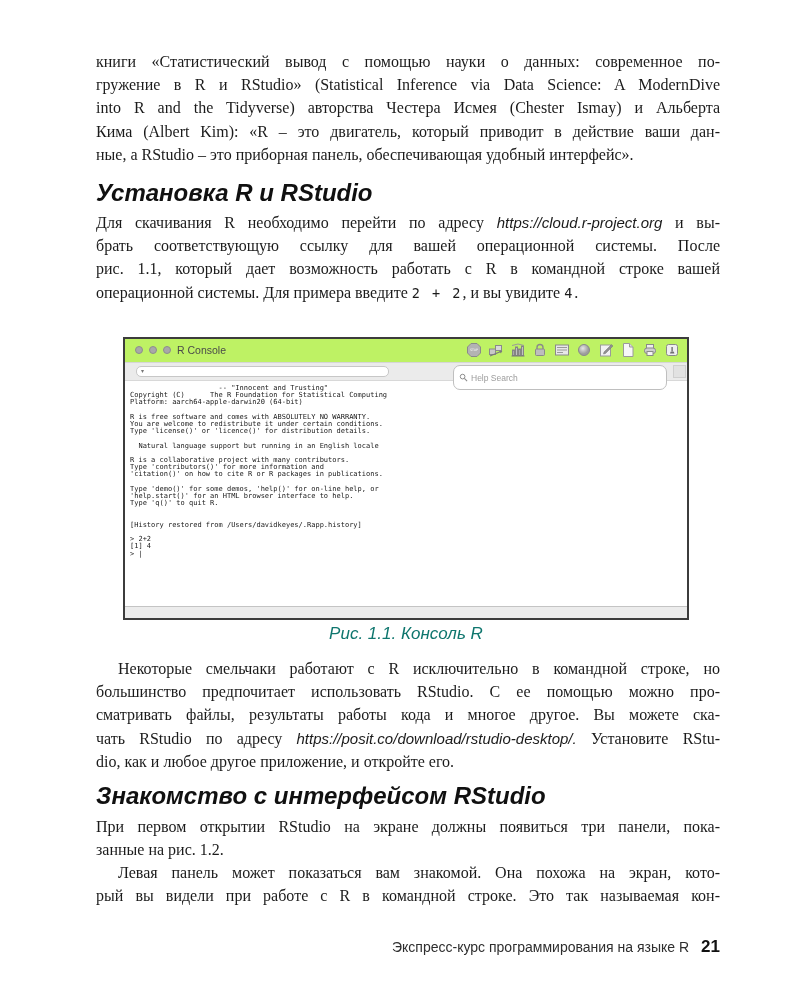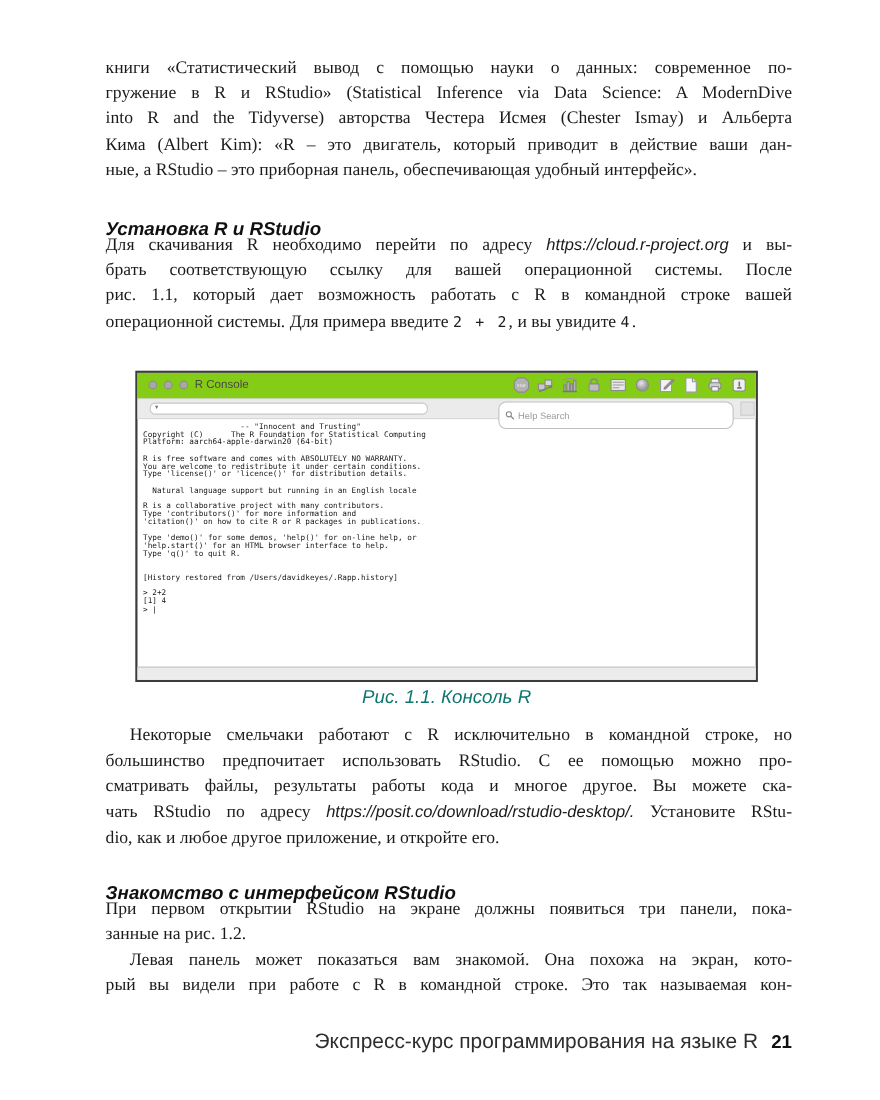--- a/index.html
+++ b/index.html
@@ -7,25 +7,25 @@
     width:800px;height:1000px;position:relative;background:#ffffff;
     font-family:"Liberation Serif",serif;color:#1b1b1b;overflow:hidden;
   }
   .para{position:absolute;left:96px;width:624px;font-size:16px;line-height:23.2px;color:#1b1b1b;}
   .line{text-align:justify;text-align-last:justify;height:23.2px;overflow:hidden;}
   .line.last{text-align-last:left;}
   .line.indent{text-indent:22px;}
   .line span.u{font-family:"Liberation Sans",sans-serif;font-style:italic;font-size:15px;}
   .line span.m{font-family:"DejaVu Sans Mono",monospace;font-size:13.5px;letter-spacing:2px;margin-top:24px;}
   .heading{position:absolute;left:96px;width:624px;font-family:"Liberation Sans",sans-serif;
-    font-weight:bold;font-style:italic;font-size:17px;color:#101010;margin-top:20px;}
+    font-weight:bold;font-style:italic;font-size:24px;color:#101010;}
   
   .fig-window{position:absolute;left:123px;top:337px;width:566px;height:283px;
     border:2px solid #3c3c3c;background:#ffffff;box-sizing:border-box;}
-  .titlebar{position:relative;height:23px;background:#84cc16;border-bottom:1px solid #d6d6d6;}
+  .titlebar{position:relative;height:23px;background:#bef264;border-bottom:1px solid #d6d6d6;}
   .lights{position:absolute;left:10px;top:7px;display:flex;gap:6px;}
   .light{width:8px;height:8px;border-radius:50%;background:#a8a8a8;border:1px solid #8d8d8d;box-sizing:border-box;}
   .win-title{position:absolute;left:52px;top:5px;font-family:"Liberation Sans",sans-serif;
     font-size:10.5px;color:#4a4a4a;}
   .tb-icons{position:absolute;right:7px;top:3px;display:flex;gap:6px;}
   .tb-icon{width:16px;height:16px;}
   .toolbar2{position:relative;height:17px;background:#ebebeb;border-bottom:1px solid #d8d8d8;}
   .field-left{position:absolute;left:11px;top:3px;width:253px;height:11px;background:#fff;
     border:1px solid #c7c7c7;border-radius:5px;box-sizing:border-box;
     font-size:6px;color:#777;line-height:9px;padding-left:4px;}
@@ -33,21 +33,21 @@
     border:1px solid #bfbfbf;border-radius:7px;box-sizing:border-box;display:flex;align-items:center;
     gap:3px;padding-left:5px;font-family:"Liberation Sans",sans-serif;font-size:8.5px;color:#9c9c9c;}
   .scroll-cap{position:absolute;left:548px;top:2px;width:13px;height:13px;background:#e2e2e2;border:1px solid #cfcfcf;box-sizing:border-box;}
   .console-pre{margin:0;padding:4px 0 0 5px;font-family:"DejaVu Sans Mono",monospace;
     font-size:7px;line-height:7.2px;color:#181818;white-space:pre;}
   .statusbar{position:absolute;left:0;bottom:0;width:100%;height:12px;background:#ececec;border-top:1px solid #c4c4c4;box-sizing:border-box;}
   .caption{position:absolute;left:123px;top:624px;width:566px;text-align:center;
     font-family:"Liberation Sans",sans-serif;font-style:italic;font-size:17px;color:#0f766e;}
   .footer{position:absolute;left:96px;top:937px;width:624px;display:flex;justify-content:flex-end;
     align-items:baseline;gap:12px;font-family:"Liberation Sans",sans-serif;}
-  .footer .ftext{font-size:19px;color:#2e2e2e;}
+  .footer .ftext{font-size:14px;color:#2e2e2e;}
   .footer .fnum{font-size:17px;font-weight:bold;color:#111;}
   svg{display:block;}
 </style>
 </head>
 <body>
 
 <div class="para" style="top:50px">
     <div class="line"><span>книги «Статистический вывод с помощью науки о данных: современное по-</span></div>
     <div class="line"><span>гружение в R и RStudio» (Statistical Inference via Data Science: A ModernDive</span></div>
     <div class="line"><span>into R and the Tidyverse) авторства Честера Исмея (Chester Ismay) и Альберта</span></div>

